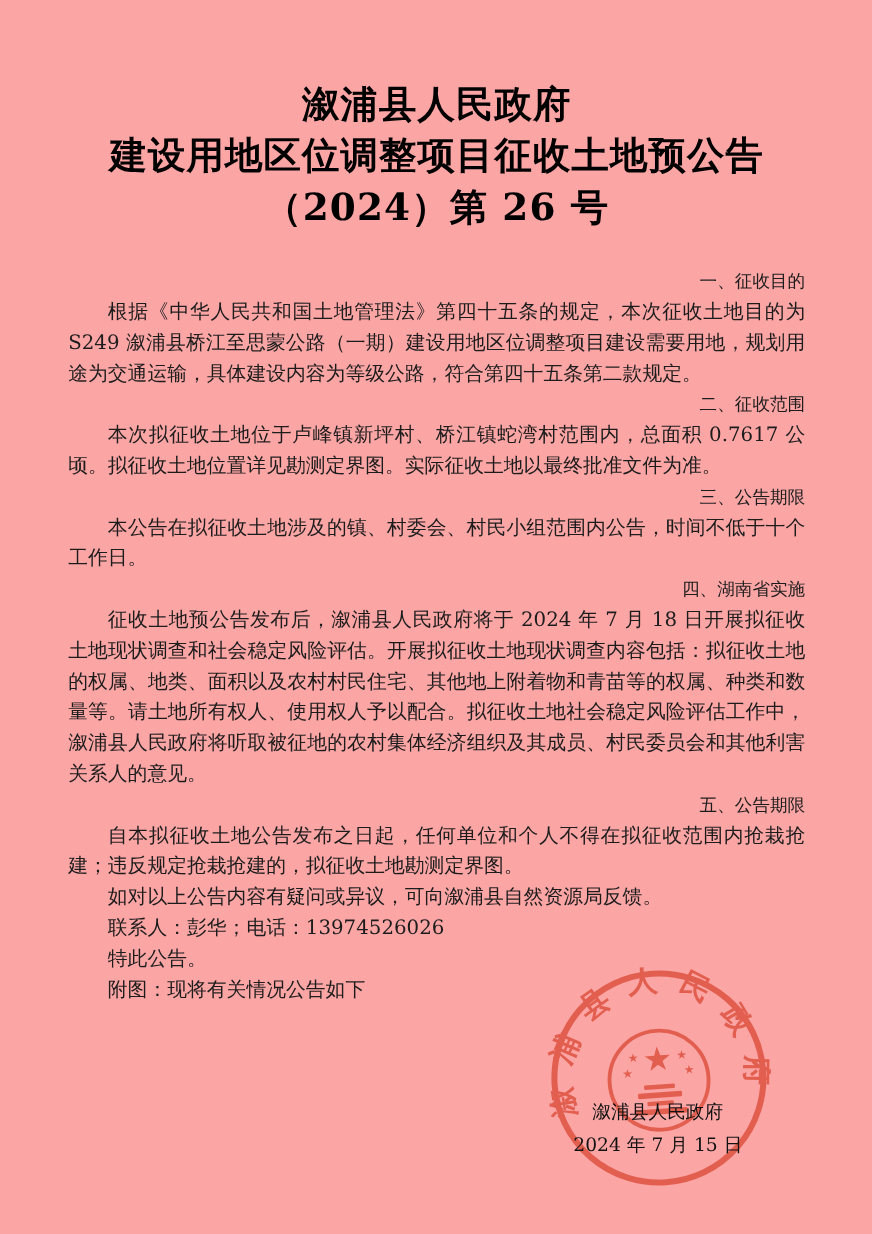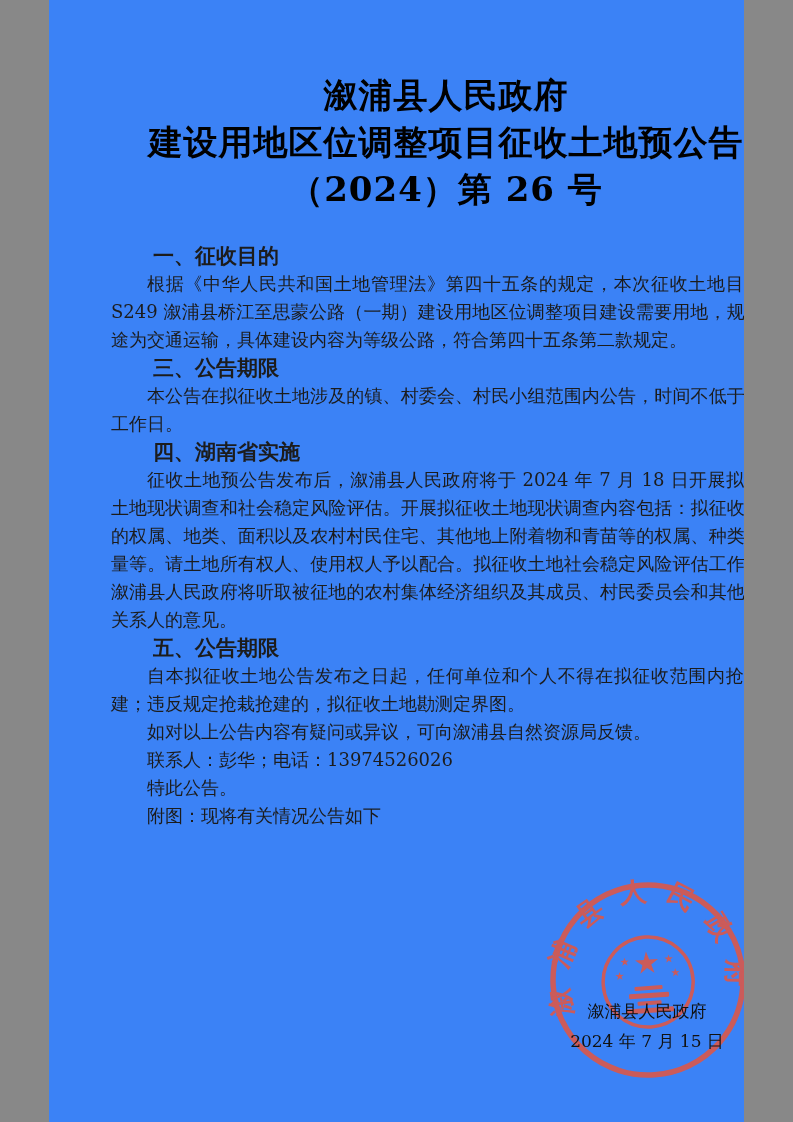--- a/index.html
+++ b/index.html
@@ -1,22 +1,22 @@
 <!DOCTYPE html>
 <html><head>
 <meta charset="utf-8">
 <style>
   * { margin: 0; padding: 0; box-sizing: border-box; }
   html, body { background: #888; }
   .page {
     position: relative;
-    width: 695px;
+    width: 793px;
     height: 1122px;
     margin: 0 auto;
-    background: #3b82f6;
+    background: #fca5a5;
     overflow: hidden;
     font-family: "DejaVu Serif", "Liberation Serif", serif;
     color: #1c1c1c;
   }
   .content {
     position: absolute;
     left: 62px;
     top: 72px;
     width: 670px;
   }
@@ -33,25 +33,25 @@
     font-size: 18px;
     line-height: 28px;
     text-align: justify;
   }
   .body-text p {
     text-indent: 2em;
     margin: 0;
   }
   .section-heading {
     font-family: "DejaVu Sans", "Liberation Sans", sans-serif;
-    font-weight: bold;
-    font-size: 21px;
+    font-weight: normal;
+    font-size: 16px;
     line-height: 28px;
     text-indent: 2em;
-    text-align: left;
+    text-align: right;
   }
   .seal {
     position: absolute;
     left: 497px;
     top: 878px;
     width: 204px;
     height: 204px;
     opacity: 0.88;
     transform: rotate(-4deg);
   }
@@ -79,20 +79,24 @@
       <div>（2024）第 26 号</div>
     </div>
 
     <div class="body-text">
 
       <div>
         <div class="section-heading">一、征收目的</div>
         <p>根据《中华人民共和国土地管理法》第四十五条的规定，本次征收土地目的为 S249 溆浦县桥江至思蒙公路（一期）建设用地区位调整项目建设需要用地，规划用途为交通运输，具体建设内容为等级公路，符合第四十五条第二款规定。</p>
       </div>
 
+      <div>
+        <div class="section-heading">二、征收范围</div>
+        <p>本次拟征收土地位于卢峰镇新坪村、桥江镇蛇湾村范围内，总面积 0.7617 公顷。拟征收土地位置详见勘测定界图。实际征收土地以最终批准文件为准。</p>
+      </div>
 
       <div>
         <div class="section-heading">三、公告期限</div>
         <p>本公告在拟征收土地涉及的镇、村委会、村民小组范围内公告，时间不低于十个工作日。</p>
       </div>
 
       <div>
         <div class="section-heading">四、湖南省实施</div>
         <p>征收土地预公告发布后，溆浦县人民政府将于 2024 年 7 月 18 日开展拟征收土地现状调查和社会稳定风险评估。开展拟征收土地现状调查内容包括：拟征收土地的权属、地类、面积以及农村村民住宅、其他地上附着物和青苗等的权属、种类和数量等。请土地所有权人、使用权人予以配合。拟征收土地社会稳定风险评估工作中，溆浦县人民政府将听取被征地的农村集体经济组织及其成员、村民委员会和其他利害关系人的意见。</p>
       </div>

